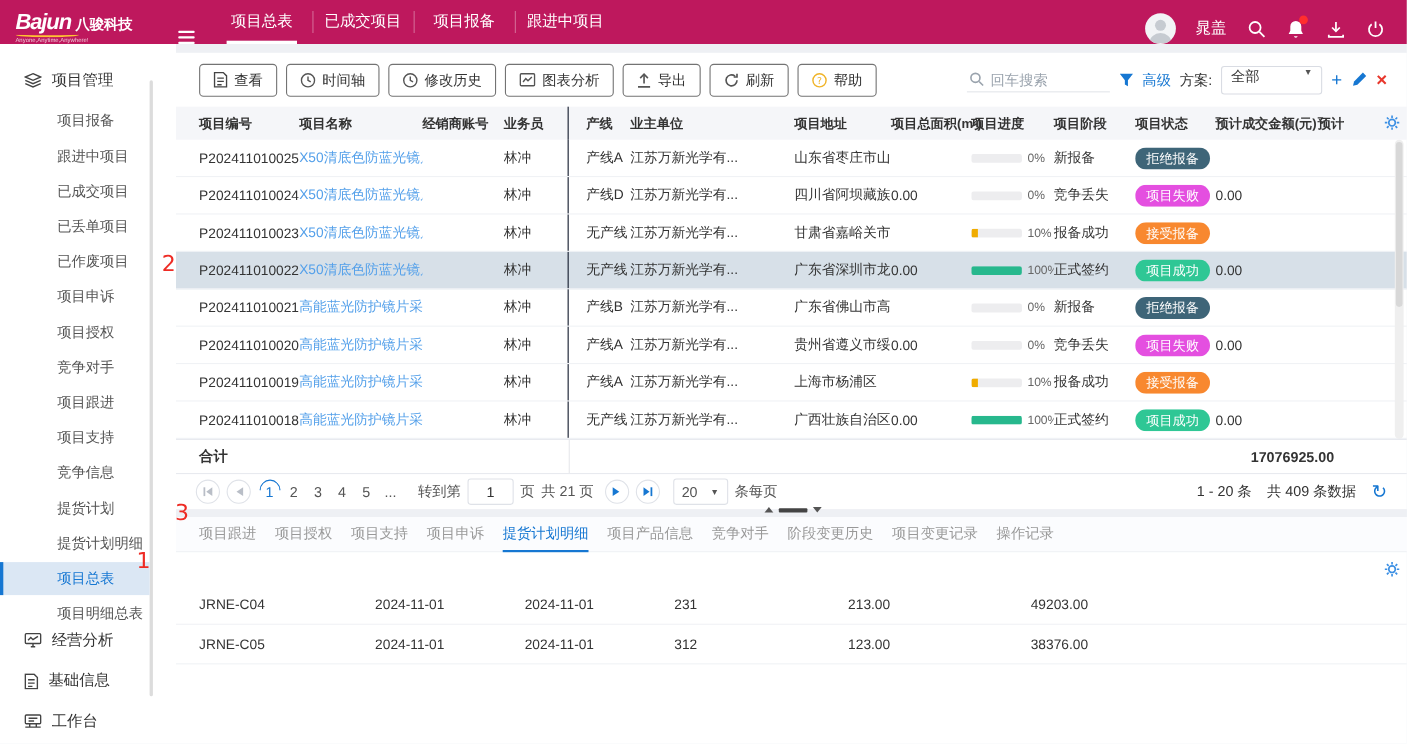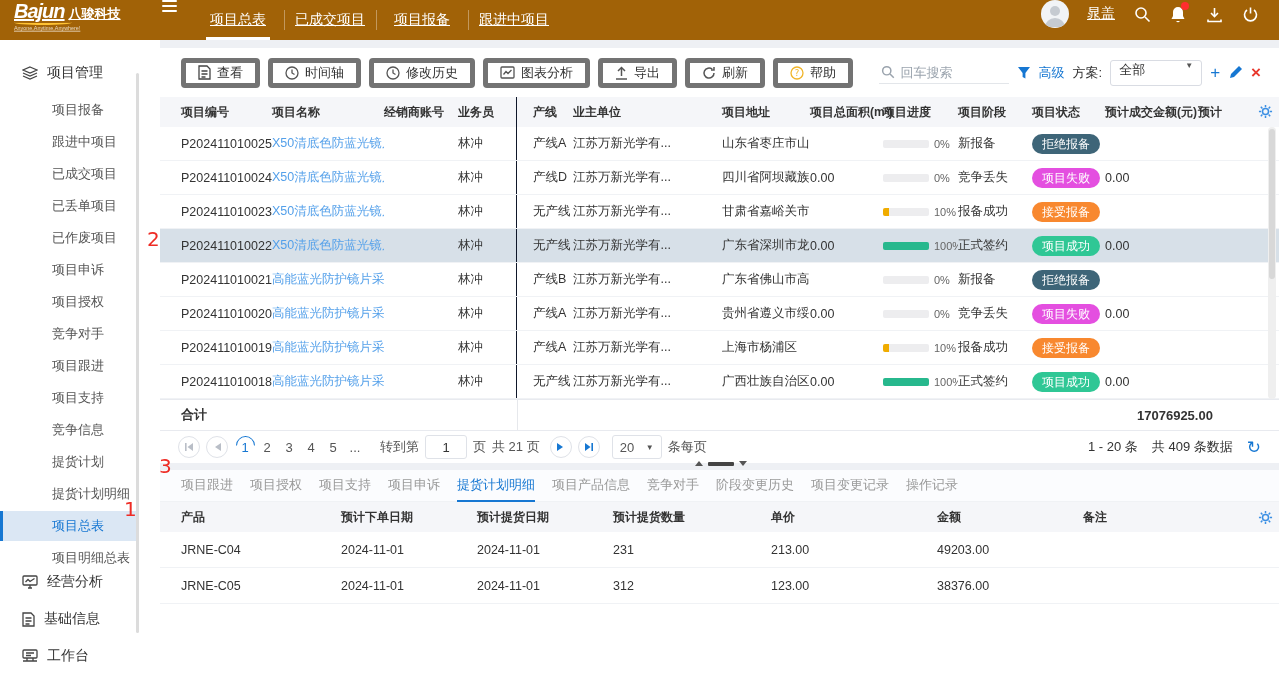--- a/index.html
+++ b/index.html
@@ -1,22 +1,22 @@
 <!DOCTYPE html>
 <html><head>
 <meta charset="utf-8">
 <style>
   * { margin:0; padding:0; box-sizing:border-box; }
   html,body { width:1279px; height:676px; }
   #app { position:relative; width:1279px; height:676px; background:#eef0f4; overflow:hidden;
          font-family:"Liberation Sans","DejaVu Sans",sans-serif; font-size:13px; color:#333; }
 
   
-  .topbar { position:absolute; left:0; top:0; width:100%; height:40px; background:#a16207;
-            display:flex; align-items:flex-start; color:#fff;text-decoration:underline; }
+  .topbar { position:absolute; left:0; top:0; width:100%; height:40px; background:#be185d;
+            display:flex; align-items:flex-end; color:#fff; }
   .logo { width:152px; padding-left:14px; display:flex; flex-direction:column; justify-content:center; }
   .logo-row { display:flex; align-items:baseline; gap:4px; }
   .logo-brand { font-style:italic; font-weight:900; font-size:20px; letter-spacing:-1px; }
   .logo-cn { font-weight:bold; font-size:13px; }
   .logo-swoosh { width:58px; height:5px; border-bottom:2px solid #ffc233; border-radius:50%; margin-top:-3px; }
   .logo-tag { font-size:6px; opacity:.75; transform:scale(.9); transform-origin:left; }
   .burger { width:34px; display:flex; flex-direction:column; gap:3px; align-items:center; cursor:pointer; }
   .burger span { width:15px; height:2px; background:#fff; border-radius:1px; }
   .topnav { display:flex; height:40px; margin-left:6px; }
   .ttab { position:relative; width:92px; display:flex; align-items:center; justify-content:center;
@@ -37,21 +37,21 @@
   .sb-item { position:absolute; left:0; width:136px; height:30px; display:flex; align-items:center;
              padding-left:52px; font-size:13px; color:#555; cursor:pointer; }
   .sb-item.active { background:#dbe7f4; color:#1677d2; border-left:3px solid #1677d2; padding-left:49px; }
 
   
   .main { position:absolute; left:160px; top:40px; right:0; bottom:0; }
   .panel-top { position:absolute; left:0; right:0; top:8px; height:415px; background:#fff; }
 
   
   .toolbar { position:absolute; left:0; right:0; top:0; height:49px; display:flex; align-items:center; padding-left:21px; }
-  .tbtn { height:30px; border:5px solid #737373; border-radius:4px; background:#fff; display:flex; align-items:center;
+  .tbtn { height:30px; border:1px solid #737373; border-radius:4px; background:#fff; display:flex; align-items:center;
           gap:6px; padding:0 12px; margin-right:8px; font-size:13px; color:#333; cursor:pointer; }
   .toolbar-right { margin-left:auto; display:flex; align-items:center; padding-right:18px; gap:8px; }
   .search-wrap { display:flex; align-items:center; gap:6px; border-bottom:1px solid #e3e6ea; padding:3px 2px; width:130px; }
   .search-wrap input { border:none; outline:none; font-size:13px; width:100px; color:#333;
                        font-family:"Liberation Sans","DejaVu Sans",sans-serif; }
   .search-wrap input::placeholder { color:#9aa3ad; }
   .adv { color:#1677d2; font-size:13px; cursor:pointer; }
   .scheme-label { color:#333; }
   .scheme-select { width:92px; height:26px; border:1px solid #d9dce3; border-radius:3px; display:flex; align-items:flex-start;
                    justify-content:space-between; padding:0 8px; cursor:pointer; background:#fff; }
@@ -600,29 +600,20 @@
           <div class="dtab">项目授权</div>
           <div class="dtab">项目支持</div>
           <div class="dtab">项目申诉</div>
           <div class="dtab active">提货计划明细</div>
           <div class="dtab">项目产品信息</div>
           <div class="dtab">竞争对手</div>
           <div class="dtab">阶段变更历史</div>
           <div class="dtab">项目变更记录</div>
           <div class="dtab">操作记录</div>
         </div>
-      <div class="dhead" id="detail-thead">
-          <div class="cell d1">产品</div>
-          <div class="cell d2">预计下单日期</div>
-          <div class="cell d3">预计提货日期</div>
-          <div class="cell d4">预计提货数量</div>
-          <div class="cell d5">单价</div>
-          <div class="cell d6">金额</div>
-          <div class="cell d7">备注</div>
-        </div>
       <svg class="gear" style="top:40px" width="15" height="15" viewBox="0 0 16 16">
         <g stroke="#3b8fe4" stroke-width="1.6" fill="none">
             <circle cx="8" cy="8" r="3.2"></circle>
             <path d="M8 1 v2.4 M8 12.6 V15 M1 8 h2.4 M12.6 8 H15 M3 3 l1.7 1.7 M11.3 11.3 13 13 M13 3 l-1.7 1.7 M4.7 11.3 3 13"></path>
           </g>
       </svg>
       <div class="drows" id="detail-rows">
           <div class="drow">
             <div class="cell d1">JRNE-C04</div>
             <div class="cell d2">2024-11-01</div>

